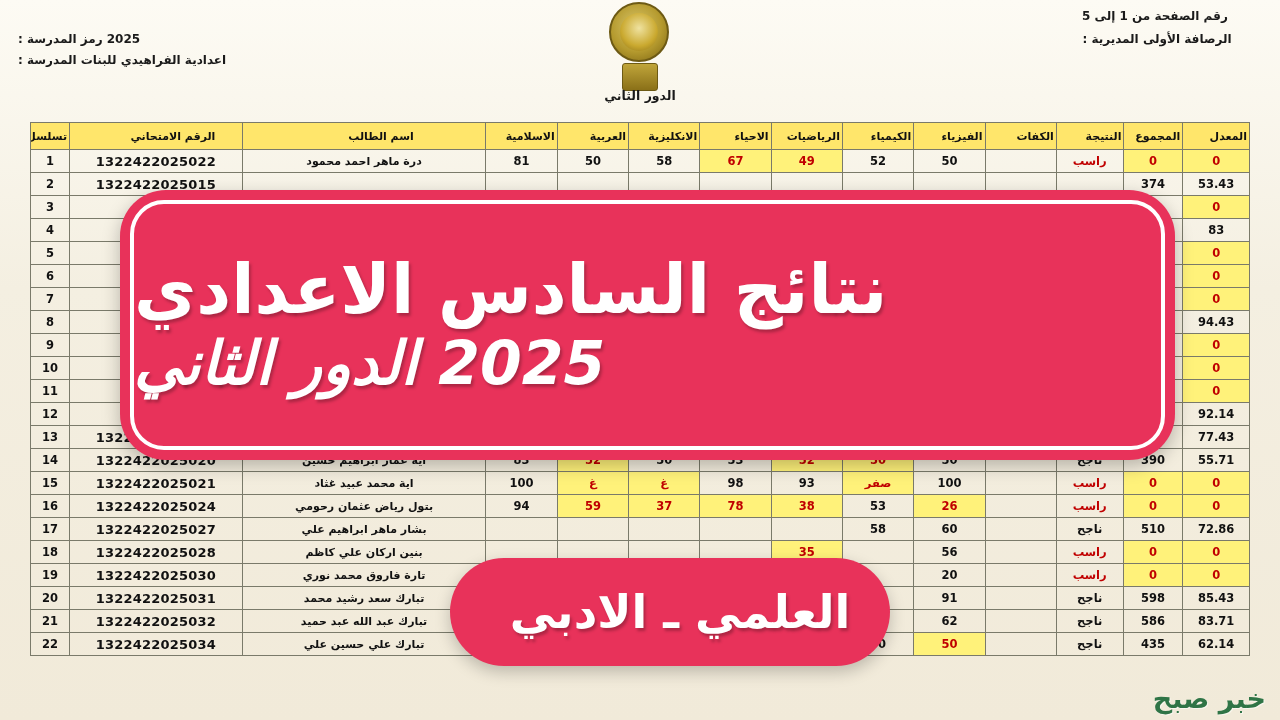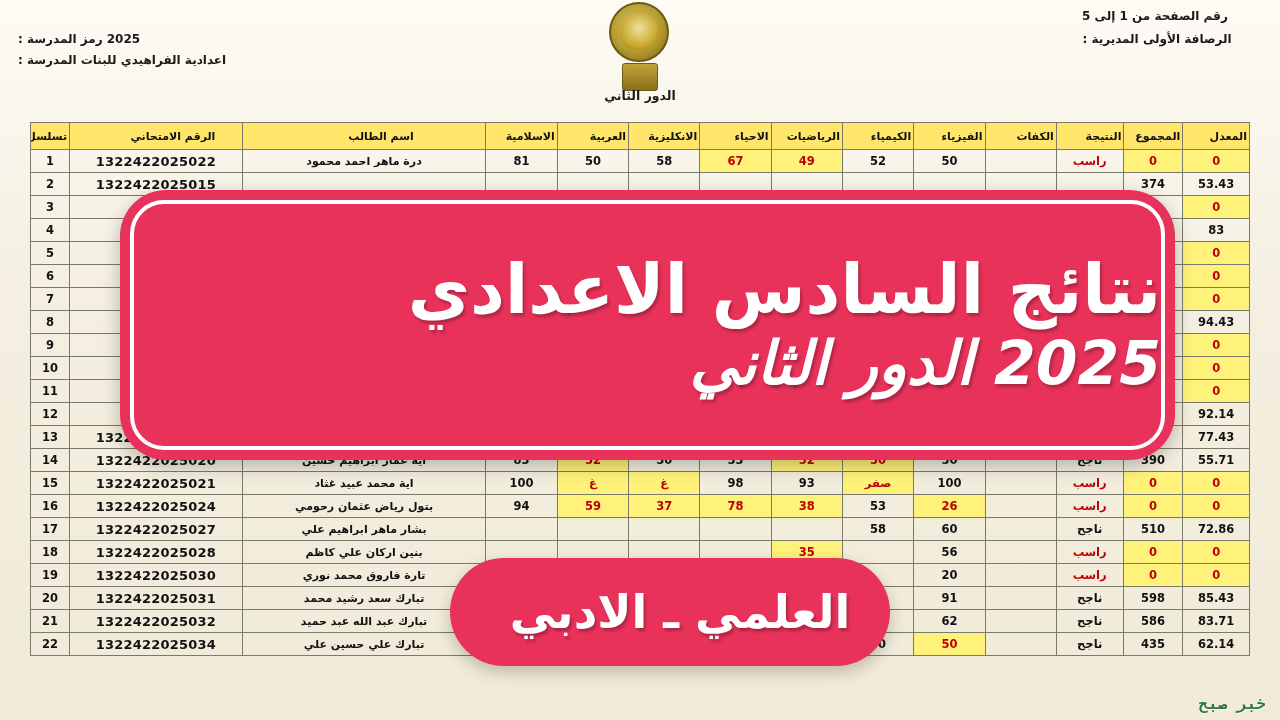--- a/index.html
+++ b/index.html
@@ -165,21 +165,21 @@
     align-items: center;
     justify-content: center;
   }
   .banner-main .inner {
     width: calc(100% - 28px);
     height: calc(100% - 28px);
     border: 4px solid #ffffff;
     border-radius: 34px;
     display: flex;
     flex-direction: column;
-    align-items: flex-start;
+    align-items: flex-end;
     justify-content: center;
     gap: 4px;
   }
   .banner-line1 {
     color: #ffffff;
     font-size: 68px;
     font-weight: bold;
     line-height: 1.05;
     text-shadow: 2px 3px 3px rgba(0,0,0,0.25);
   }
@@ -209,25 +209,24 @@
     font-size: 46px;
     font-weight: bold;
     text-shadow: 2px 3px 3px rgba(0,0,0,0.25);
     margin-left: 20px;
   }
   .watermark {
     position: absolute;
     right: 14px;
     bottom: 6px;
     color: #1f6b3a;
-    font-size: 16px;
+    font-size: 27px;
     font-weight: bold;
     opacity: 0.92;
     text-shadow: 1px 1px 0 rgba(255,255,255,0.6);
-    font-family: Liberation Mono, monospace;
   }
 </style>
 </head>
 <body>
 
 <div id="sheet">
 
   <div class="doc-header">
     <div class="hdr-row">
       <div class="hdr-left-col">

